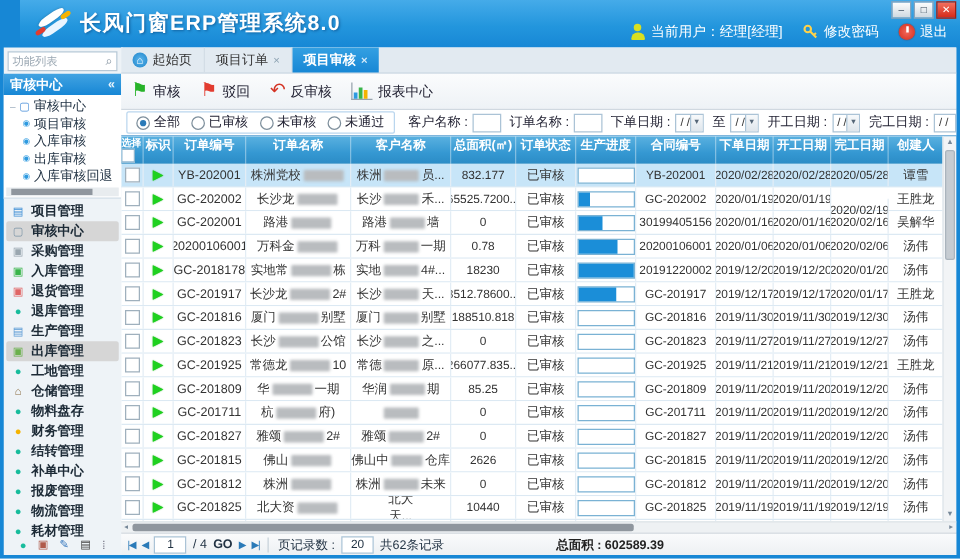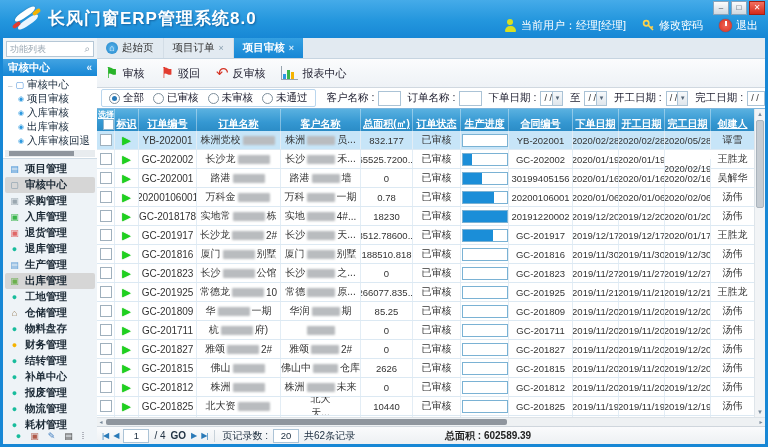--- a/index.html
+++ b/index.html
@@ -1,19 +1,19 @@
 <!DOCTYPE html>
 <html><head>
 <meta charset="utf-8">
 <style>
   html,body{margin:0;padding:0;}
   body{width:768px;height:447px;overflow:hidden;font-family:"Liberation Sans","DejaVu Sans",sans-serif;-webkit-font-smoothing:antialiased;}
   .window{position:relative;width:768px;height:447px;background:#1787d5;}
   
-  .titlebar{position:absolute;top:0;left:0;right:0;height:38px;background:linear-gradient(#45abe9 0%,#2396dd 55%,#1787d5 100%);text-decoration:underline;}
+  .titlebar{position:absolute;top:0;left:16px;right:0;height:38px;background:linear-gradient(#45abe9 0%,#2396dd 55%,#1787d5 100%);text-decoration:underline;}
   .logo{position:absolute;left:10px;top:4px;width:34px;height:28px;}
   .logo i{position:absolute;display:block;border-radius:40%/60%;}
   .logo .l1{width:24px;height:6px;background:#fff;transform:rotate(-35deg);left:3px;top:7px;box-shadow:0 0 2px rgba(0,0,0,.25);}
   .logo .l2{width:24px;height:6px;background:#eaf5ff;transform:rotate(-35deg);left:6px;top:15px;}
   .logo .l3{width:9px;height:4px;background:#e23c30;transform:rotate(-35deg);left:2px;top:19px;}
   .logo .l4{width:9px;height:4px;background:#f5b301;transform:rotate(-35deg);left:22px;top:6px;}
   .title{position:absolute;left:48px;top:7px;color:#fff;font-size:17px;font-weight:bold;letter-spacing:1px;text-shadow:1px 1px 2px rgba(0,40,90,.45);}
   .winbtns{position:absolute;top:1px;right:3px;display:flex;gap:2px;}
   .wb{width:14px;height:12px;background:linear-gradient(#fdfdfd,#cfd8e0);border:1px solid #8aa4bb;font-size:8px;line-height:11px;text-align:center;color:#345;}
   .wb.close{background:linear-gradient(#f2705f,#d42a1a);color:#fff;border-color:#a01f12;}
@@ -64,21 +64,21 @@
   .ritem{display:flex;align-items:center;gap:3px;}
   .radio{width:9px;height:9px;border:1px solid #7e8f9c;border-radius:50%;background:#fff;position:relative;display:inline-block;}
   .radio.sel::after{content:"";position:absolute;left:2px;top:2px;width:5px;height:5px;border-radius:50%;background:#2a7ab8;}
   .flabel{margin-left:3px;}
   .tinput{width:88px;height:13px;background:#fff;border:1px solid #abc3d6;display:inline-block;}
   .dinput{width:56px;height:13px;border:1px solid #abc3d6;display:inline-flex;align-items:center;justify-content:space-between;padding-left:3px;font-size:9px;color:#333;}
   .dd{width:9px;height:13px;background:linear-gradient(#f7f9fb,#dfe6ec);border-left:1px solid #abc3d6;font-size:6px;line-height:13px;text-align:center;color:#567;}
   
   .grid{position:relative;flex:1;overflow:hidden;border-top:1px solid #7fb5dc;}
   .ghead{display:flex;height:22px;background:linear-gradient(#5ab1e0 0%,#3598d2 60%,#2b8cc6 100%);color:#fff;font-size:10px;font-weight:bold;}
-  .hcell{display:flex;align-items:flex-end;justify-content:center;border-right:1px solid rgba(255,255,255,.38);box-sizing:border-box;overflow:hidden;white-space:nowrap;flex:0 0 auto;text-decoration:underline;}
+  .hcell{display:flex;align-items:flex-start;justify-content:center;border-right:1px solid rgba(255,255,255,.38);box-sizing:border-box;overflow:hidden;white-space:nowrap;flex:0 0 auto;}
   .hcell.sel-h{flex-direction:column;justify-content:center;gap:0;font-size:8px;line-height:8px;}
   .hcb{width:9px;height:9px;background:#fff;border:1px solid #8fb6cf;display:block;}
   .gbody{overflow:hidden;}
   .grow{display:flex;height:18px;align-items:center;border-bottom:1px solid #dce9f3;background:#fff;font-size:10px;color:#333;}
   .grow.sel{background:#c7e5f8;}
   .gcell{display:flex;align-items:center;justify-content:center;height:100%;border-right:1px solid #e3edf5;box-sizing:border-box;overflow:hidden;white-space:nowrap;flex:0 0 auto;}
   .gcell.num,.gcell.dt{font-size:9.5px;}
   .cb{width:10px;height:10px;border:1px solid #9fb0bd;background:#fff;display:block;}
   .gflag{color:#1fd11f;font-size:11px;line-height:11px;text-shadow:0 0 1px #0a0;}
   .bb{display:inline-block;height:9px;width:32px;background:#b9bcbf;border-radius:1px;filter:blur(1.3px);margin:0 2px;}

